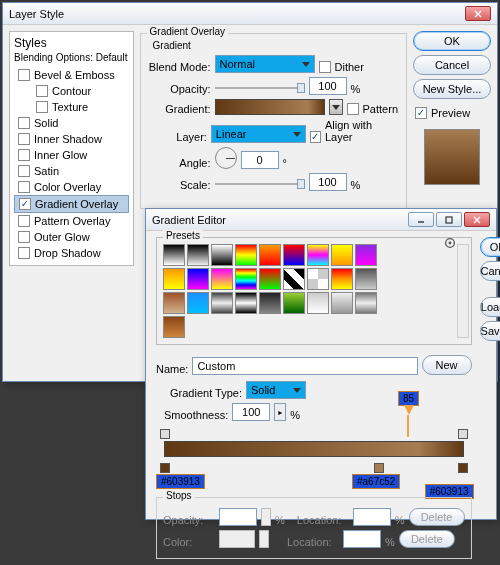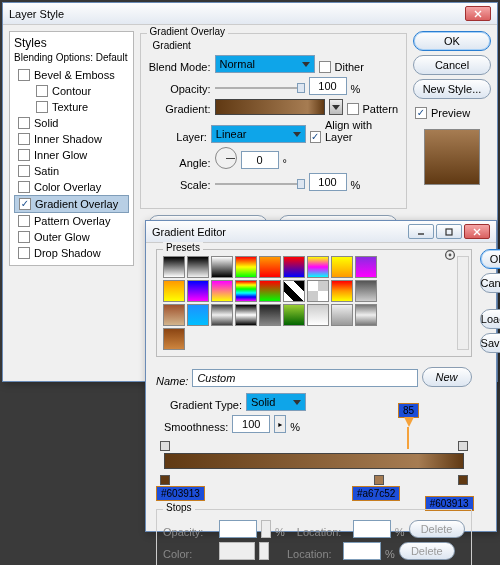--- a/index.html
+++ b/index.html
@@ -217,21 +217,21 @@
         <div class="prev-row">
           <span class="chk on"></span>
           <span>Preview</span>
         </div>
         <div class="swatch"></div>
       </div>
     </div>
   </div>
 </div>
 
-<div class="win" style="left:145px; top:220px; width:352px; height:312px;">
+<div class="win" style="left:145px; top:208px; width:352px; height:312px;">
   <div class="win-title">
     <span>Gradient Editor</span>
     <div class="win-ctrls">
       <div class="win-btn">
           <svg viewBox="0 0 8 8">
             <path d="M1 6 H7" stroke="#333" stroke-width="1.4"></path>
           </svg>
         </div>
       <div class="win-btn">
           <svg viewBox="0 0 8 8">
@@ -279,21 +279,21 @@
             <div class="sw" style="background: linear-gradient(rgb(34, 34, 34), rgb(136, 136, 136));"></div>
             <div class="sw" style="background: linear-gradient(rgb(154, 205, 50), rgb(0, 100, 0));"></div>
             <div class="sw" style="background: linear-gradient(rgb(204, 204, 204), rgb(255, 255, 255));"></div>
             <div class="sw" style="background: linear-gradient(rgb(238, 238, 238), rgb(153, 153, 153));"></div>
             <div class="sw" style="background: linear-gradient(rgb(119, 119, 119), rgb(238, 238, 238), rgb(119, 119, 119));"></div>
             <div class="sw" style="background: linear-gradient(rgb(139, 69, 19), rgb(205, 133, 63));"></div>
           </div>
         <div class="scroll"></div>
       </div>
 
-      <div class="row" style="margin-top:10px;font-style:italic;">
+      <div class="row" style="margin-top:10px;">
         <span>Name:</span>
         <div class="txt" style="flex:1;">Custom</div>
         <div class="btn" style="width:50px;">New</div>
       </div>
 
       <div class="row" style="margin-top:6px; margin-left:14px;">
         <span>Gradient Type:</span>
         <div class="sel" style="width:60px;">
             <span>Solid</span>
             <span class="arr"></span>

